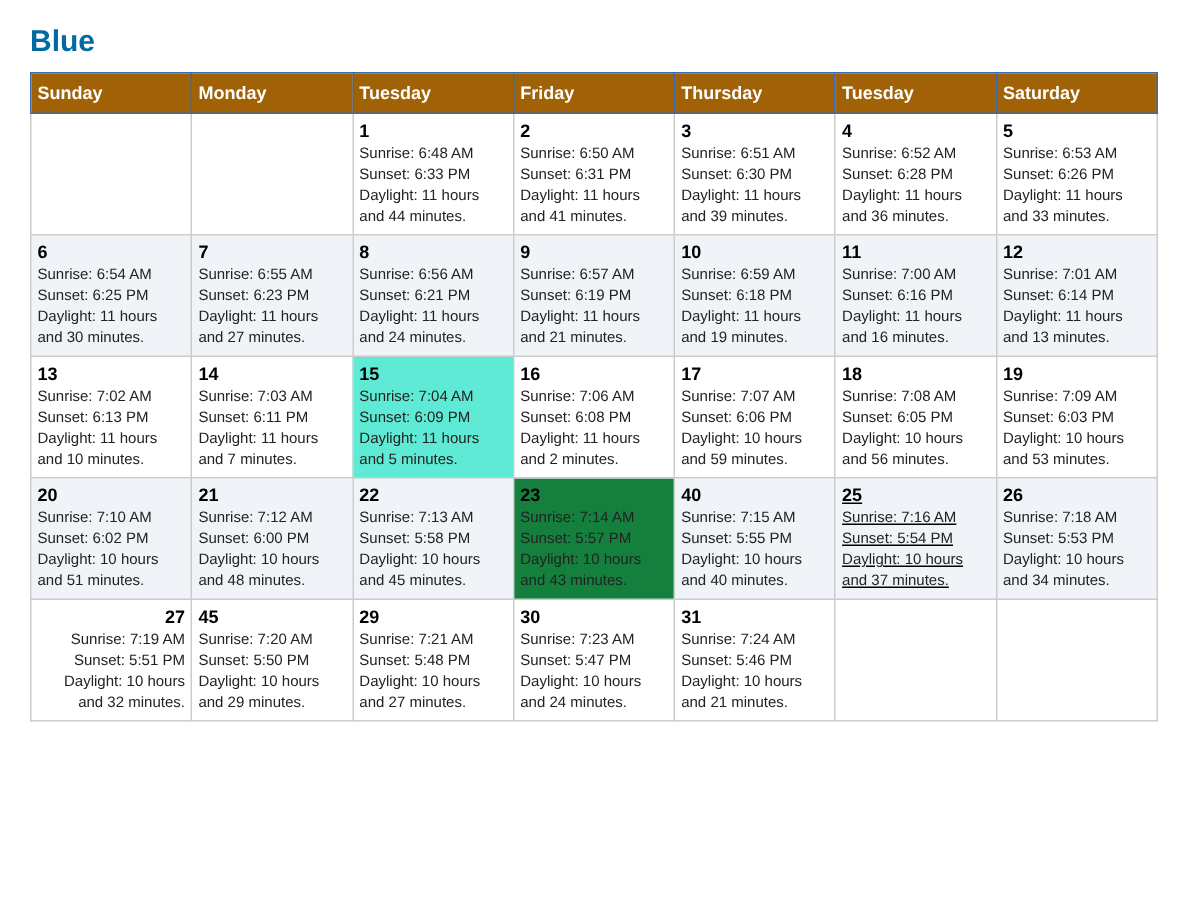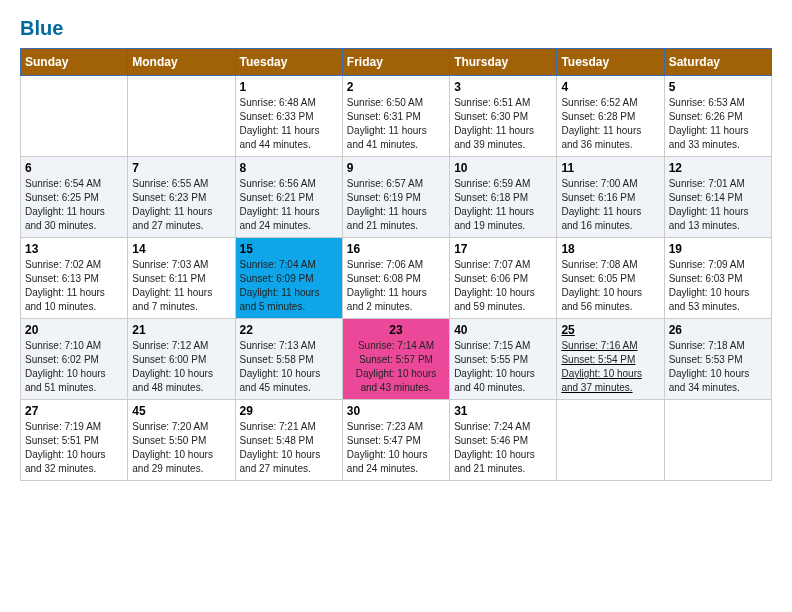--- a/index.html
+++ b/index.html
@@ -156,21 +156,21 @@
       </tr>
       <tr>
         <td style="background-color: rgb(255, 255, 255);">
           <div class="day-num">13</div>
           <div class="day-info">Sunrise: 7:02 AM<br>Sunset: 6:13 PM<br>Daylight: 11 hours and 10 minutes.</div>
         </td>
         <td style="background-color: rgb(255, 255, 255);">
           <div class="day-num">14</div>
           <div class="day-info">Sunrise: 7:03 AM<br>Sunset: 6:11 PM<br>Daylight: 11 hours and 7 minutes.</div>
         </td>
-        <td style="background-color: #0ea5e9; margin-left: 30px;">
+        <td style="background-color: #5eead4; margin-left: 30px;">
           <div class="day-num">15</div>
           <div class="day-info">Sunrise: 7:04 AM<br>Sunset: 6:09 PM<br>Daylight: 11 hours and 5 minutes.</div>
         </td>
         <td style="background-color: rgb(255, 255, 255);">
           <div class="day-num">16</div>
           <div class="day-info">Sunrise: 7:06 AM<br>Sunset: 6:08 PM<br>Daylight: 11 hours and 2 minutes.</div>
         </td>
         <td style="background-color: rgb(255, 255, 255);">
           <div class="day-num">17</div>
           <div class="day-info">Sunrise: 7:07 AM<br>Sunset: 6:06 PM<br>Daylight: 10 hours and 59 minutes.</div>
@@ -190,39 +190,39 @@
           <div class="day-info">Sunrise: 7:10 AM<br>Sunset: 6:02 PM<br>Daylight: 10 hours and 51 minutes.</div>
         </td>
         <td style="background-color: rgb(240, 244, 248);">
           <div class="day-num">21</div>
           <div class="day-info">Sunrise: 7:12 AM<br>Sunset: 6:00 PM<br>Daylight: 10 hours and 48 minutes.</div>
         </td>
         <td style="background-color: rgb(240, 244, 248);">
           <div class="day-num">22</div>
           <div class="day-info">Sunrise: 7:13 AM<br>Sunset: 5:58 PM<br>Daylight: 10 hours and 45 minutes.</div>
         </td>
-        <td style="background-color: #ec4899; text-align: center;">
+        <td style="background-color: #15803d;">
           <div class="day-num">23</div>
           <div class="day-info">Sunrise: 7:14 AM<br>Sunset: 5:57 PM<br>Daylight: 10 hours and 43 minutes.</div>
         </td>
         <td style="background-color: rgb(240, 244, 248);">
           <div class="day-num">40</div>
           <div class="day-info">Sunrise: 7:15 AM<br>Sunset: 5:55 PM<br>Daylight: 10 hours and 40 minutes.</div>
         </td>
         <td style="background-color: rgb(240, 244, 248); text-decoration: underline;">
           <div class="day-num">25</div>
           <div class="day-info">Sunrise: 7:16 AM<br>Sunset: 5:54 PM<br>Daylight: 10 hours and 37 minutes.</div>
         </td>
         <td style="background-color: rgb(240, 244, 248);">
           <div class="day-num">26</div>
           <div class="day-info">Sunrise: 7:18 AM<br>Sunset: 5:53 PM<br>Daylight: 10 hours and 34 minutes.</div>
         </td>
       </tr>
       <tr>
-        <td style="background-color: rgb(255, 255, 255);">
+        <td style="background-color: rgb(255, 255, 255); text-align: right;">
           <div class="day-num">27</div>
           <div class="day-info">Sunrise: 7:19 AM<br>Sunset: 5:51 PM<br>Daylight: 10 hours and 32 minutes.</div>
         </td>
         <td style="background-color: rgb(255, 255, 255);">
           <div class="day-num">45</div>
           <div class="day-info">Sunrise: 7:20 AM<br>Sunset: 5:50 PM<br>Daylight: 10 hours and 29 minutes.</div>
         </td>
         <td style="background-color: rgb(255, 255, 255);">
           <div class="day-num">29</div>
           <div class="day-info">Sunrise: 7:21 AM<br>Sunset: 5:48 PM<br>Daylight: 10 hours and 27 minutes.</div>

